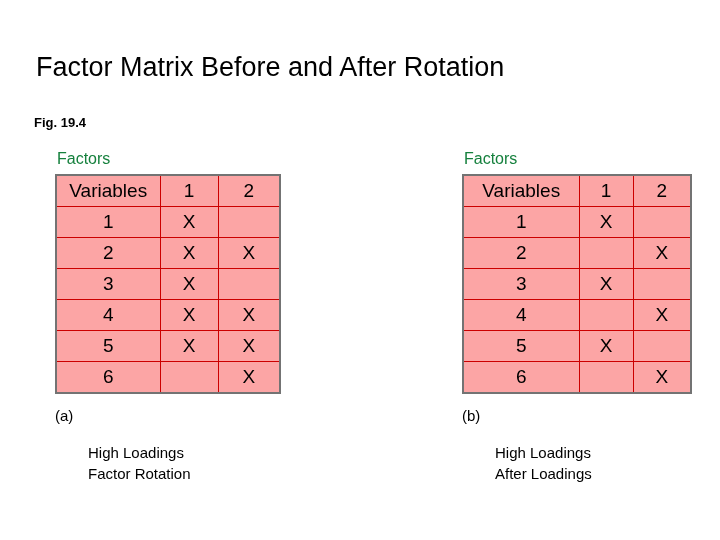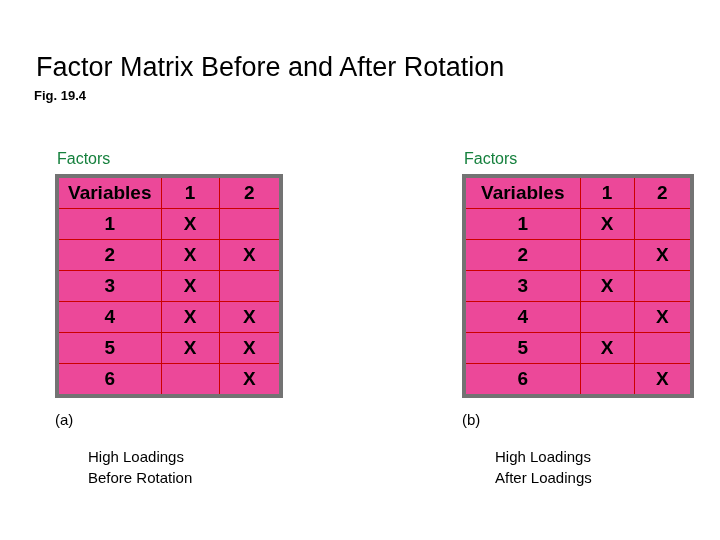--- a/index.html
+++ b/index.html
@@ -28,45 +28,44 @@
     width: 650px;
     font-size: 27px;
     font-weight: normal;
     color: #000000;
     letter-spacing: 0px;
     white-space: nowrap;
   }
   .figlabel {
     position: absolute;
     left: 34px;
-    top: 88px;
+    top: 115px;
     font-size: 13px;
     font-weight: bold;
     color: #000000;
   }
   .panel {
     position: absolute;
     top: 148px;
   }
   .panel-left { left: 55px; }
   .panel-right { left: 462px; }
 
   .factors-label {
     font-size: 16px;
     color: #15803d;
     margin: 0 0 4px 2px;
     line-height: 22px;
   }
 
   table.fmatrix {
     border-collapse: collapse;
-    background: #ec4899;
-    border: 4px solid #737373;
+    background: #fca5a5;
+    border: 2px solid #737373;
     table-layout: fixed;
-    font-weight: bold;
   }
   table.fmatrix td {
     border: 1px solid #cc0000;
     text-align: center;
     font-size: 19px;
     color: #000000;
     height: 30px;
     padding: 0;
     line-height: 30px;
   }
@@ -145,21 +144,21 @@
           <td>6</td>
           <td></td>
           <td>X</td>
         </tr>
       </tbody>
     </table>
 
     <div class="caption">(a)</div>
     <div class="note">
       <div>High Loadings</div>
-      <div>Before Rotation</div>
+      <div>Factor Rotation</div>
     </div>
   </div>
 
   <div class="panel panel-right right">
     <div class="factors-label">Factors</div>
 
     <table class="fmatrix">
       <colgroup>
         <col class="col-var">
           <col class="col-f">

